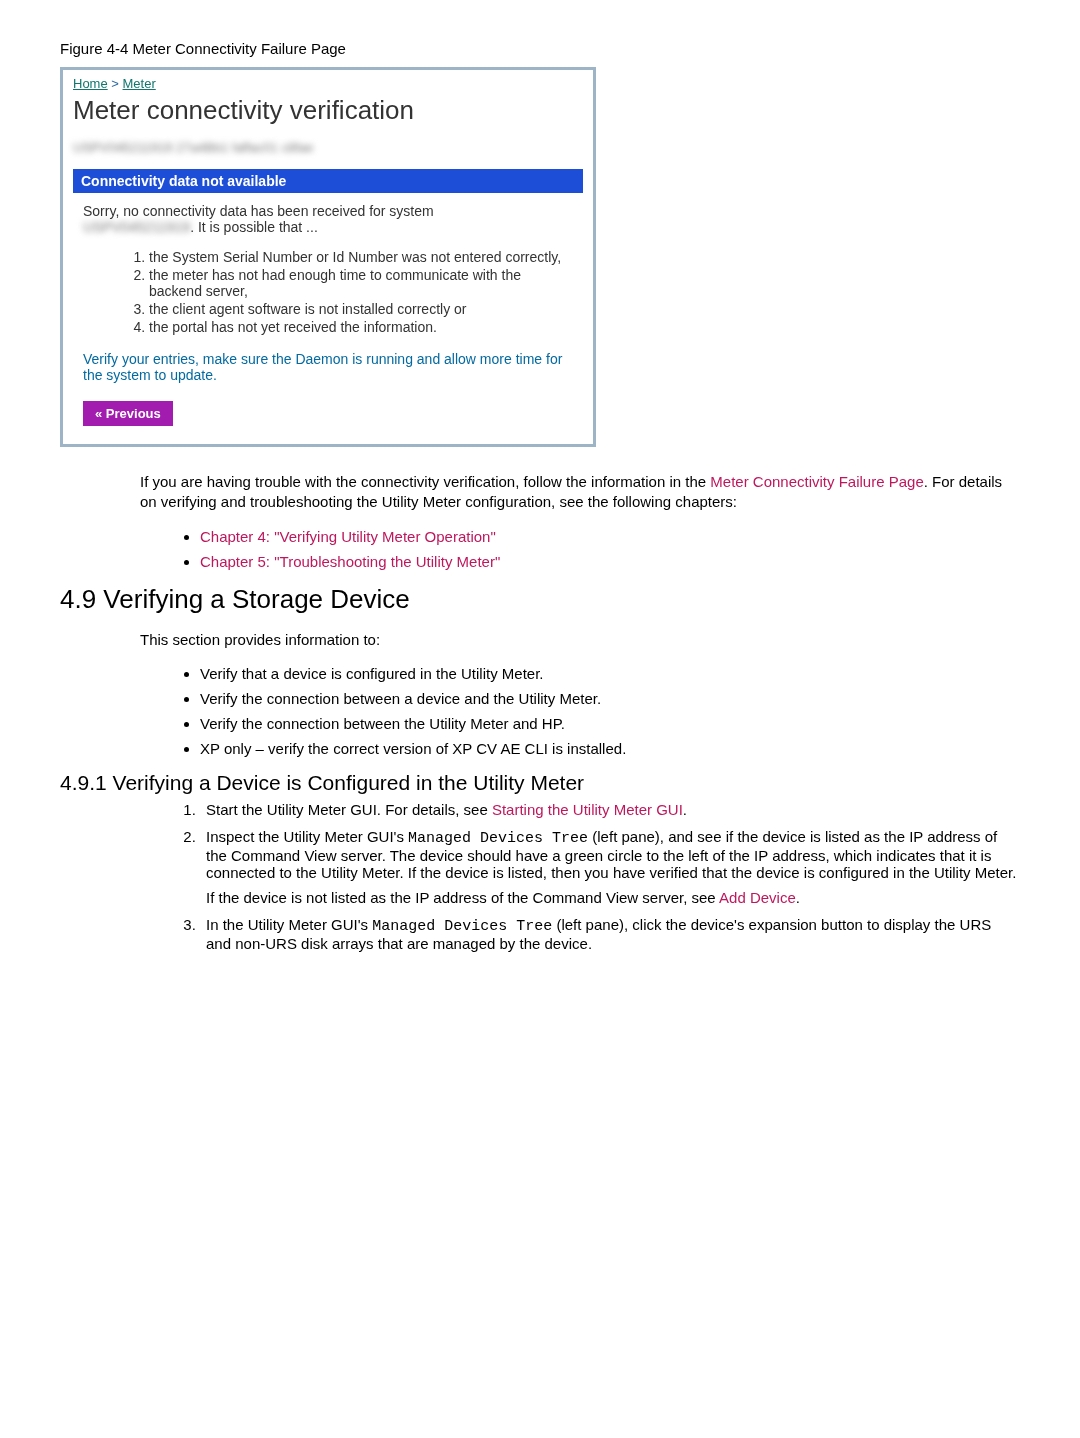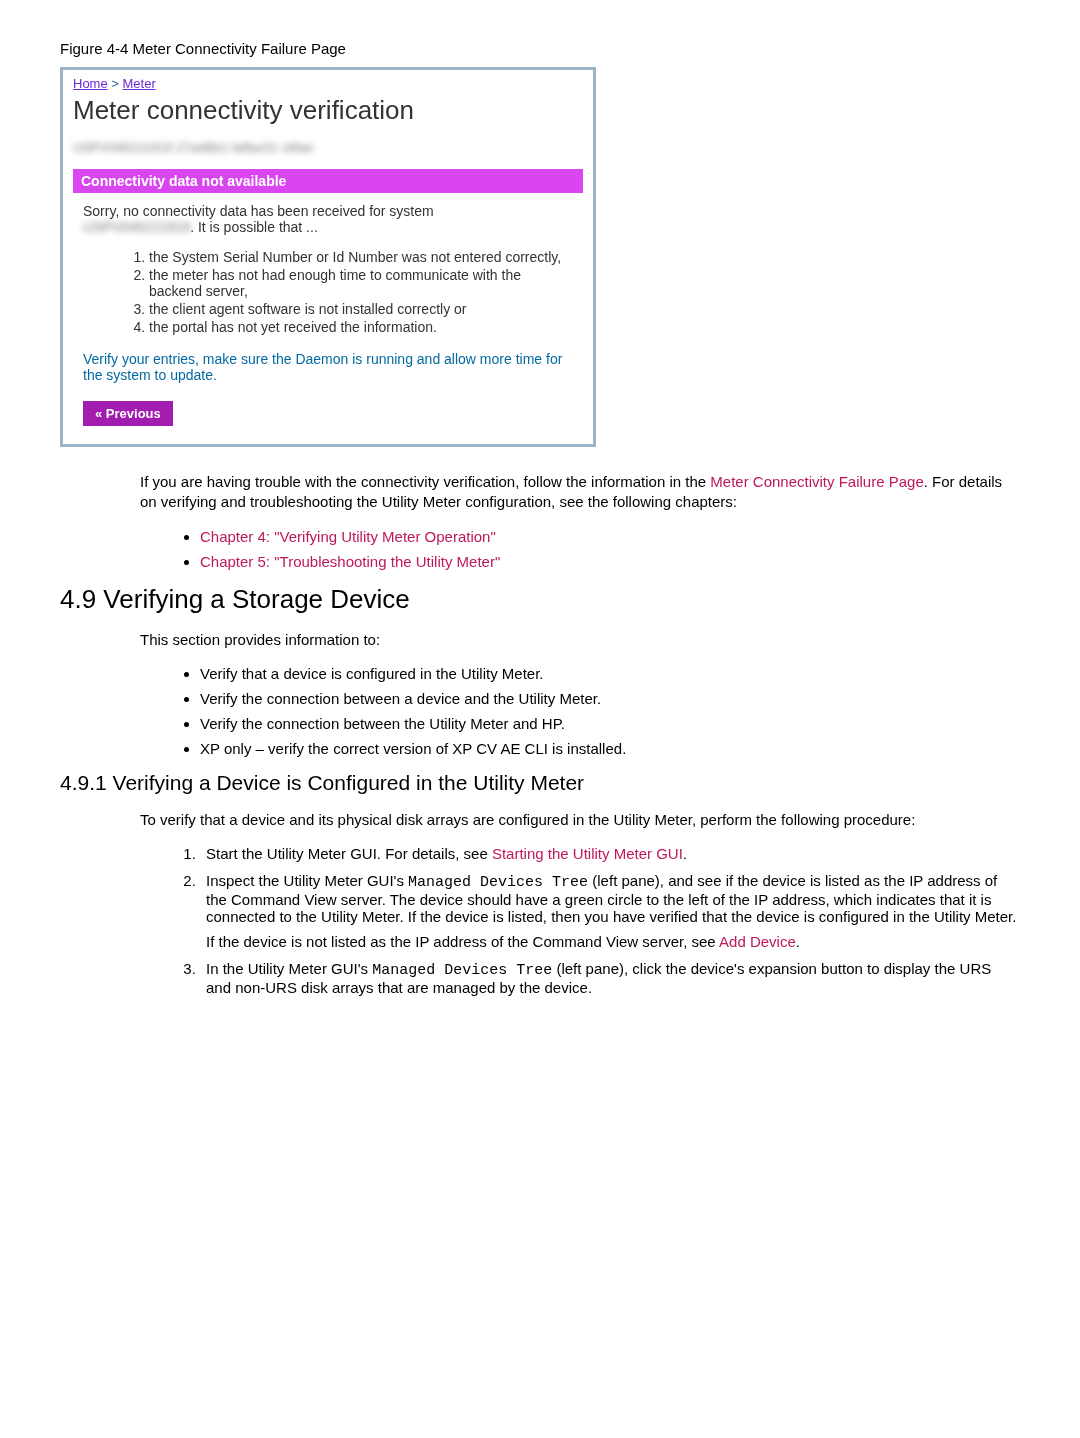--- a/index.html
+++ b/index.html
@@ -1,25 +1,25 @@
 <!DOCTYPE html>
 <html><head>
 <meta charset="utf-8">
 <style>
 body{margin:0;font-family:Arial,Helvetica,sans-serif;background:#fff;color:#000;width:1080px}
 .page{padding:40px 60px 20px 60px}
 .figtitle{font-weight:normal;font-size:15px;margin-bottom:10px}
 .screenshot{border:3px solid #9db3c6;background:#fff;width:530px;padding:0;margin-bottom:25px}
 .ssinner{padding:6px 10px 18px 10px}
 .breadcrumb{color:#2d6aa3;font-size:13px}
-.breadcrumb a{color:#6d28d9;text-decoration:underline}
+.breadcrumb a{color:#0f766e;text-decoration:underline}
 .meterhead{font-size:26px;color:#333;margin:4px 0 14px 0;font-family:Arial}
 .blurred{filter:blur(3px);color:#7a7a7a;font-size:13px;margin-bottom:14px}
 .blurred2{filter:blur(3px);color:#7a7a7a;display:inline}
-.orangebar{background:#d946ef;color:#fff;font-weight:bold;padding:4px 8px;font-size:14px}
+.orangebar{background:#1d4ed8;color:#fff;font-weight:bold;padding:4px 8px;font-size:14px}
 .sorry{padding:10px 10px 4px 10px;font-size:14px;color:#333}
 .sslist{margin:10px 10px 16px 36px;font-size:14px;color:#333}
 .sslist li{margin-bottom:2px}
 .verify{padding:0 10px 18px 10px;font-size:14px;color:#0369a1}
 .prevbtn{display:inline-block;background:#a21caf;color:#fff;font-weight:bold;padding:5px 12px;margin:0 10px 0 10px;font-size:13px}
 .bodytext{font-size:15px;margin-left:80px;margin-right:10px;line-height:1.35}
 a.doclink{color:#be185d;text-decoration:none}
 ul.docul{font-size:15px;margin-left:100px;margin-top:6px;margin-bottom:14px}
 ul.docul li{margin-bottom:8px}
 ol.docol{font-size:15px;margin-left:100px;margin-top:6px}
@@ -70,21 +70,20 @@
   <h2 class="sec">4.9 Verifying a Storage Device</h2>
   <p class="bodytext">This section provides information to:</p>
   <ul class="docul">
     <li>Verify that a device is configured in the Utility Meter.</li>
     <li>Verify the connection between a device and the Utility Meter.</li>
     <li>Verify the connection between the Utility Meter and HP.</li>
     <li>XP only – verify the correct version of XP CV AE CLI is installed.</li>
   </ul>
 
   <h3 class="sub">4.9.1 Verifying a Device is Configured in the Utility Meter</h3>
-  <p class="bodytext">To verify that a device and its physical disk arrays are configured in the Utility Meter, perform the following procedure:</p>
   <ol class="docol">
     <li>
       <span>Start the Utility Meter GUI. For details, see </span><a href="#" class="doclink">Starting the Utility Meter GUI</a><span>.</span>
     </li>
     <li>
       <span>Inspect the Utility Meter GUI's </span><span class="mono">Managed Devices Tree</span><span> (left pane), and see if the device is listed as the IP address of the Command View server. The device should have a green circle to the left of the IP address, which indicates that it is connected to the Utility Meter. If the device is listed, then you have verified that the device is configured in the Utility Meter.</span>
       <p class="subpara">
         <span>If the device is not listed as the IP address of the Command View server, see </span><a href="#" class="doclink">Add Device</a><span>.</span>
       </p>
     </li>

